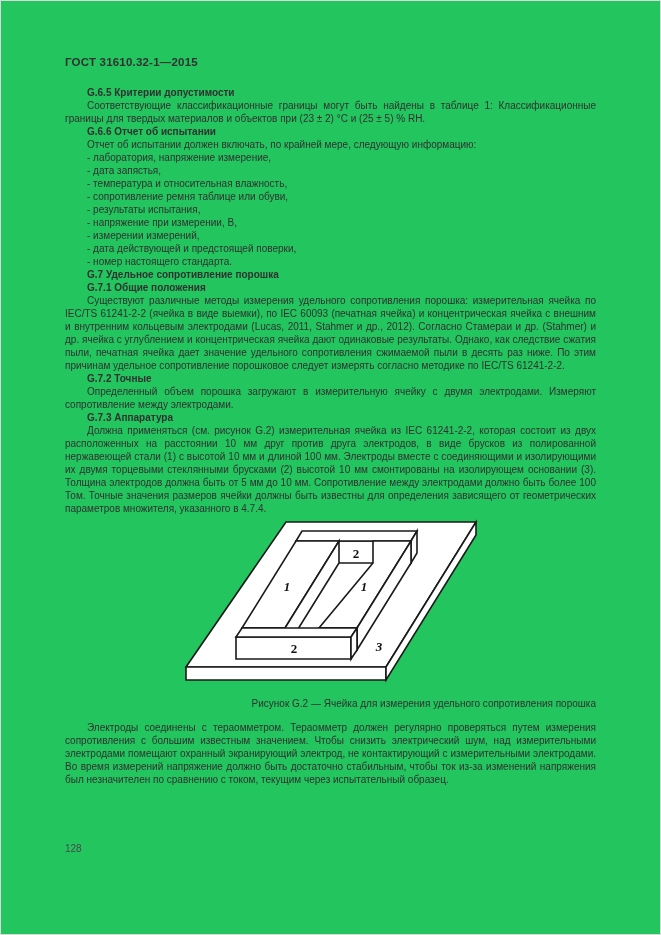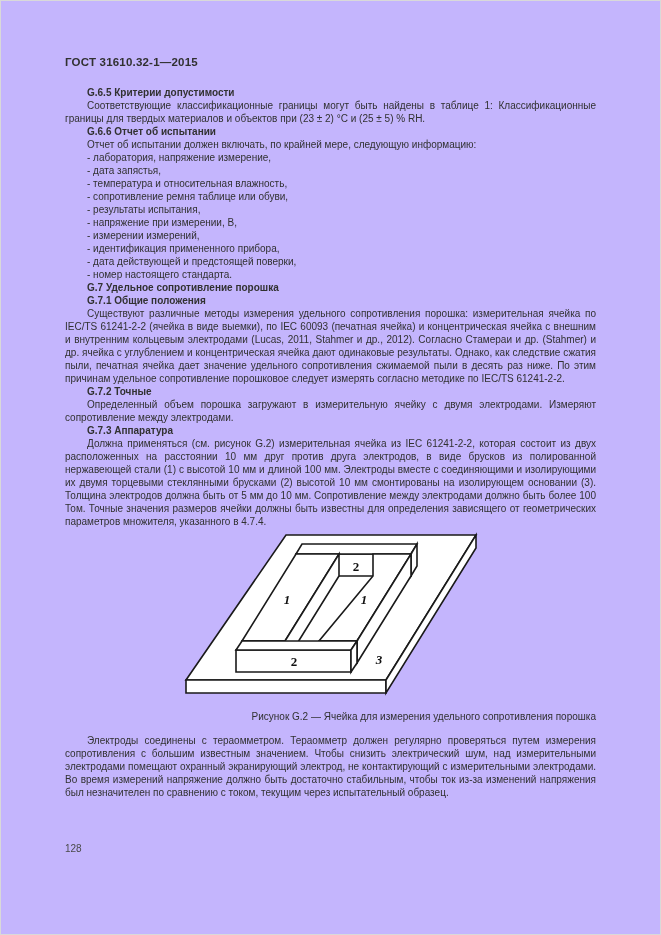--- a/index.html
+++ b/index.html
@@ -1,18 +1,18 @@
 <!DOCTYPE html>
 <html><head>
 <meta charset="utf-8">
 <style>
   html,body{margin:0;padding:0;background:#e8e8e8;}
   .page{
     width:661px;height:935px;box-sizing:border-box;position:relative;
-    margin:0 auto;background:#c4b5fd;border:1px solid #d9d9d9;
+    margin:0 auto;background:#22c55e;border:1px solid #d9d9d9;
     padding:54px 64px 15px 64px;overflow:hidden;
     font-family:"Liberation Sans","DejaVu Sans",sans-serif;
     color:#313131;font-size:10px;line-height:13px;
   }
   .doc-header{font-weight:700;font-size:11.5px;line-height:14px;letter-spacing:.2px;margin:0 0 17px 0;}
   .blk{margin:0;}
   .blk.h{font-weight:700;padding-left:22px;}
   .blk.s{font-weight:700;padding-left:22px;}
   .blk.p{text-align:justify;text-indent:22px;}
   .blk.i{padding-left:22px;}
@@ -37,21 +37,20 @@
       <div class="blk p">Соответствующие классификационные границы могут быть найдены в таблице 1: Классификационные границы для твердых материалов и объектов при (23 ± 2) °C и (25 ± 5) % RH.</div>
       <div class="blk h">G.6.6 Отчет об испытании</div>
       <div class="blk p">Отчет об испытании должен включать, по крайней мере, следующую информацию:</div>
       <div class="blk i">- лаборатория, напряжение измерение,</div>
       <div class="blk i">- дата запястья,</div>
       <div class="blk i">- температура и относительная влажность,</div>
       <div class="blk i">- сопротивление ремня таблице или обуви,</div>
       <div class="blk i">- результаты испытания,</div>
       <div class="blk i">- напряжение при измерении, В,</div>
       <div class="blk i">- измерении измерений,</div>
-      <div class="blk i">- идентификация примененного прибора,</div>
       <div class="blk i">- дата действующей и предстоящей поверки,</div>
       <div class="blk i">- номер настоящего стандарта.</div>
       <div class="blk s">G.7 Удельное сопротивление порошка</div>
       <div class="blk h">G.7.1 Общие положения</div>
       <div class="blk p">Существуют различные методы измерения удельного сопротивления порошка: измерительная ячейка по IEC/TS 61241-2-2 (ячейка в виде выемки), по IEC 60093 (печатная ячейка) и концентрическая ячейка с внешним и внутренним кольцевым электродами (Lucas, 2011, Stahmer и др., 2012). Согласно Стамераи и др. (Stahmer) и др. ячейка с углублением и концентрическая ячейка дают одинаковые результаты. Однако, как следствие сжатия пыли, печатная ячейка дает значение удельного сопротивления сжимаемой пыли в десять раз ниже. По этим причинам удельное сопротивление порошковое следует измерять согласно методике по IEC/TS 61241-2-2.</div>
       <div class="blk h">G.7.2 Точные</div>
       <div class="blk p">Определенный объем порошка загружают в измерительную ячейку с двумя электродами. Измеряют сопротивление между электродами.</div>
       <div class="blk h">G.7.3 Аппаратура</div>
       <div class="blk p">Должна применяться (см. рисунок G.2) измерительная ячейка из IEC 61241-2-2, которая состоит из двух расположенных на расстоянии 10 мм друг против друга электродов, в виде брусков из полированной нержавеющей стали (1) с высотой 10 мм и длиной 100 мм. Электроды вместе с соединяющими и изолирующими их двумя торцевыми стеклянными брусками (2) высотой 10 мм смонтированы на изолирующем основании (3). Толщина электродов должна быть от 5 мм до 10 мм. Сопротивление между электродами должно быть более 100 Том. Точные значения размеров ячейки должны быть известны для определения зависящего от геометрических параметров множителя, указанного в 4.7.4.</div>
     </div>

